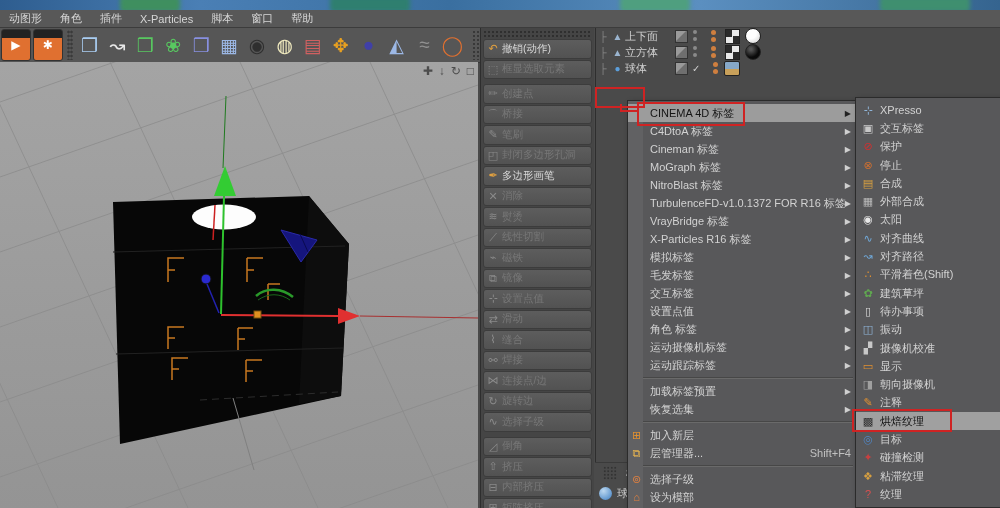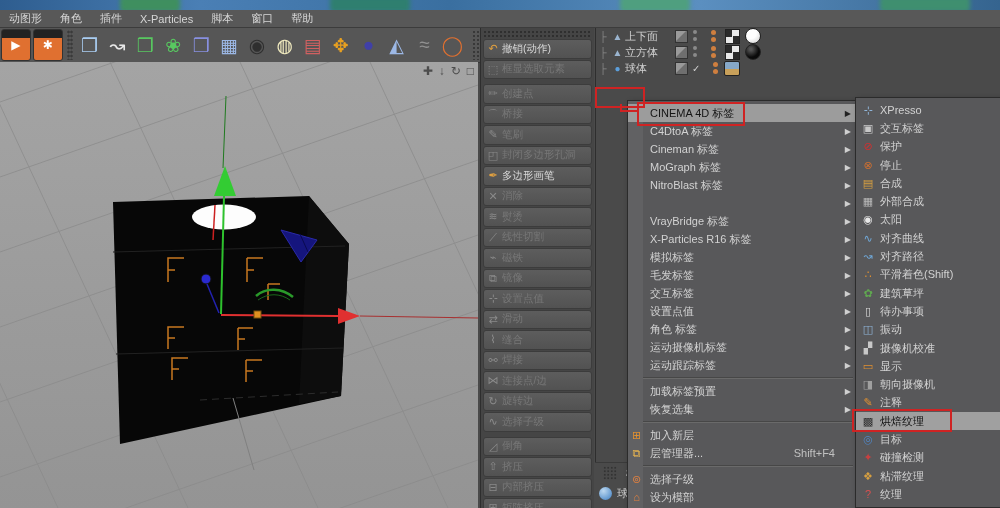--- a/index.html
+++ b/index.html
@@ -62,21 +62,21 @@
   .attr{position:absolute;left:595px;top:462px;width:405px;height:46px;background:#4a4a4a;border-top:1px solid #3a3a3a;
         color:#cfcfcf;font-size:11px;}
   .attr .arow{height:20px;display:flex;align-items:center;gap:5px;padding-left:4px;}
   .ball{width:13px;height:13px;border-radius:50%;background:radial-gradient(circle at 35% 30%,#bcd8f0,#3d7ec2);}
   
   .cmenu{position:absolute;left:627px;top:100px;width:229px;background:#58585a;border:1px solid #2b2b2b;
          box-shadow:3px 3px 6px rgba(0,0,0,.45);padding:3px 0;z-index:10;}
   .cmenu::before{content:"";position:absolute;left:0;top:0;bottom:0;width:15px;background:#616163;}
   .crow{position:relative;height:18px;display:flex;align-items:center;color:#d2d2d2;font-size:11px;padding-left:22px;cursor:pointer;}
   .crow .arr{position:absolute;right:6px;font-size:8px;color:#cfcfcf;}
-  .crow .csc{position:absolute;right:22px;color:#c0c0c0;}
+  .crow .csc{position:absolute;right:6px;color:#c0c0c0;}
   .crow .cic{position:absolute;left:1px;width:15px;text-align:center;font-size:11px;}
   .crow.hl{background:#9c9c9c;color:#151515;}
   .crow.hl .arr{color:#222;}
   .msep{height:1px;background:#474747;border-bottom:1px solid #6a6a6a;margin:3px 4px;}
   .smenu{position:absolute;left:855px;top:97px;width:160px;background:#58585a;border:1px solid #2b2b2b;
          box-shadow:3px 3px 6px rgba(0,0,0,.45);padding:3px 0;z-index:11;}
   .srow{position:relative;height:18.3px;display:flex;align-items:center;color:#d2d2d2;font-size:11px;padding-left:24px;cursor:pointer;}
   .srow .sic{position:absolute;left:4px;width:16px;text-align:center;font-size:11px;}
   .srow.hl{background:#a0a0a0;color:#111;}
   
@@ -355,20 +355,21 @@
       </div>
     <div class="crow">
         <span class="clabel">MoGraph 标签</span>
         <span class="arr">▶</span>
       </div>
     <div class="crow">
         <span class="clabel">NitroBlast 标签</span>
         <span class="arr">▶</span>
       </div>
     <div class="crow">
+        <span class="clabel">TurbulenceFD-v1.0.1372 FOR R16 标签</span>
         <span class="arr">▶</span>
       </div>
     <div class="crow">
         <span class="clabel">VrayBridge 标签</span>
         <span class="arr">▶</span>
       </div>
     <div class="crow">
         <span class="clabel">X-Particles R16 标签</span>
         <span class="arr">▶</span>
       </div>

